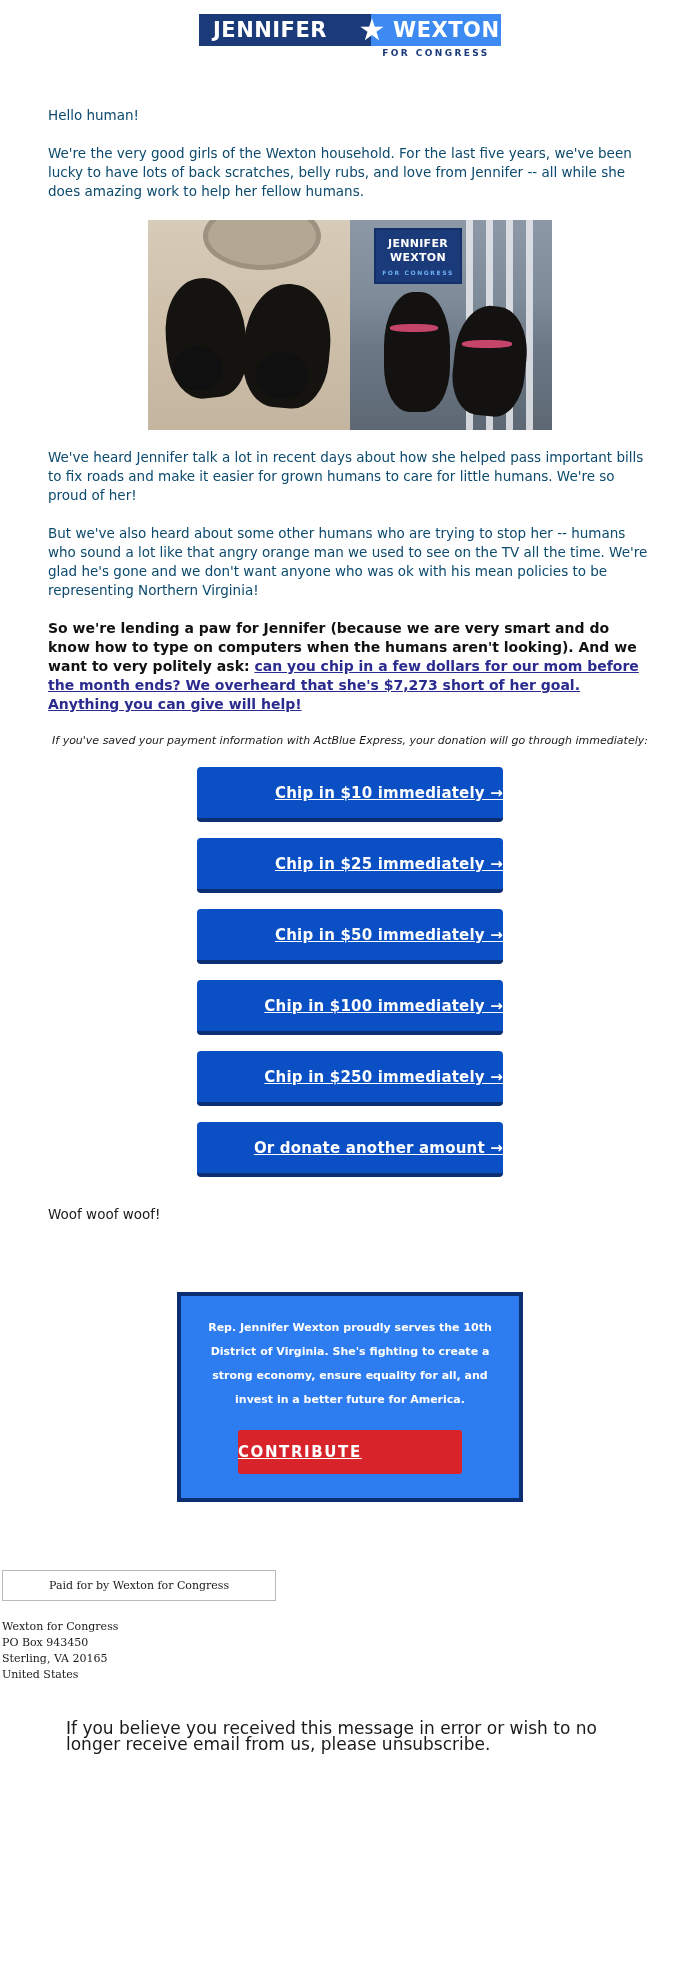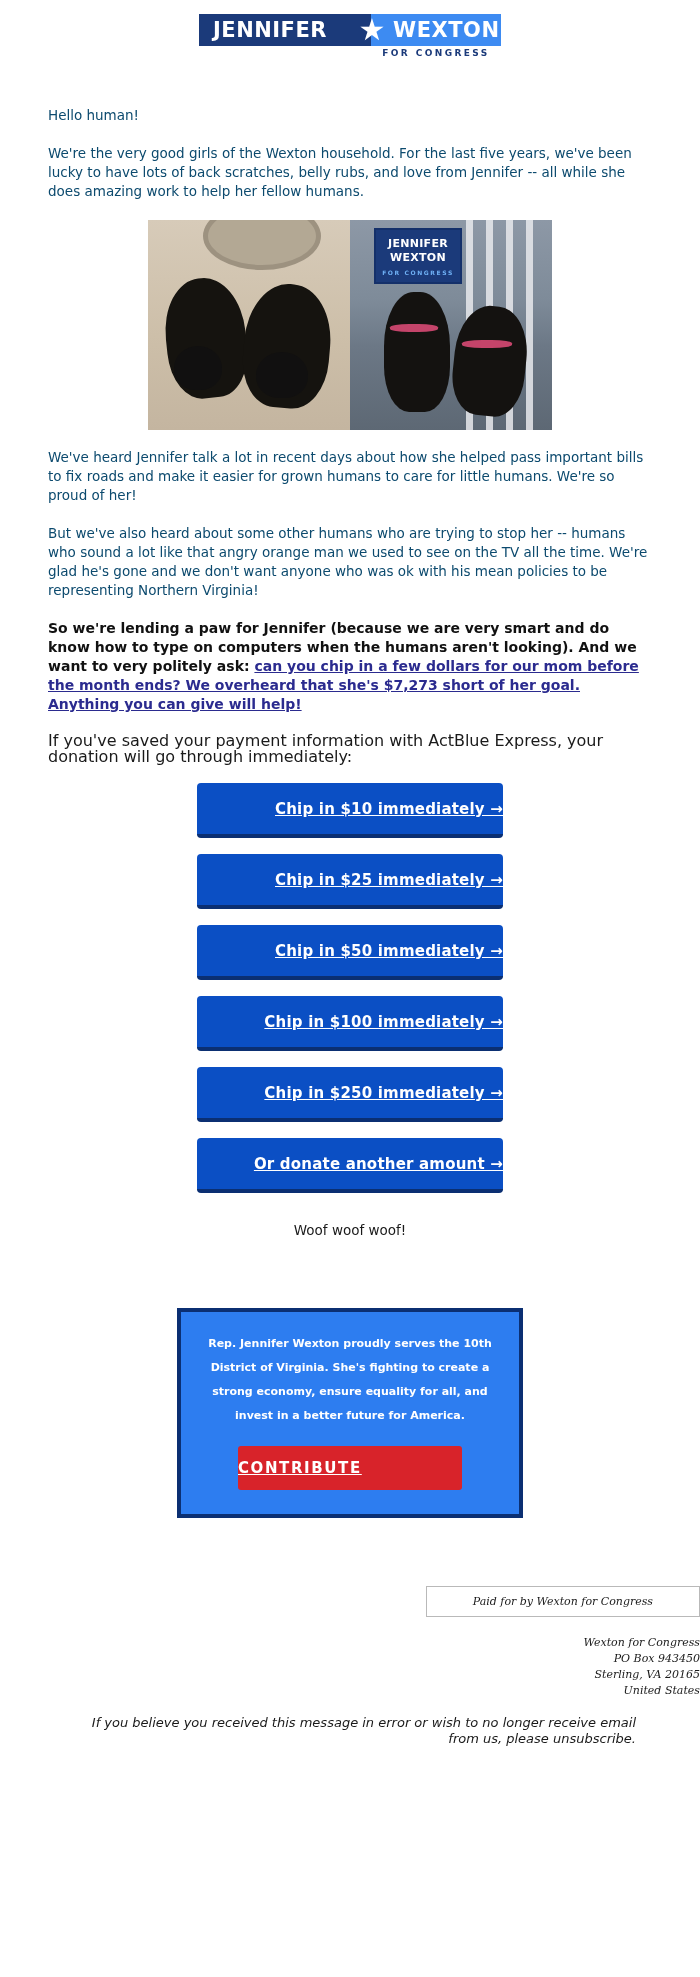--- a/index.html
+++ b/index.html
@@ -111,22 +111,24 @@
     font-weight: 700;
     margin: 0 0 19px 0;
     color: #111111;
   }
   a.ask-link {
     color: #2b2b8f;
     text-decoration: underline;
     font-weight: 700;
   }
   p.actblue-note {
-    font-size: 16px;
+    font-size: 11px;
     line-height: 16px;
+    font-style: italic;
+    text-align: center;
     margin: 0 0 18px 0;
     color: #1a1a1a;
   }
 
   
   .photos {
     width: 404px;
     margin: 0 auto 18px auto;
     display: flex;
     height: 210px;
@@ -224,21 +226,20 @@
     cursor: pointer;
     font-family: "DejaVu Sans", "Liberation Sans", sans-serif;
   }
 
   
   .signoff { padding: 8px 48px 0 48px; }
   .signoff p {
     font-size: 13.5px;
     line-height: 19px;
     margin: 0 0 19px 0;
-    text-align: center;
   }
 
   
   .cta-outer {
     width: 346px;
     margin: 68px auto 0 auto;
     border: 4px solid #0b2f72;
     background: #2d7df0;
     padding: 20px 22px 24px 22px;
     box-sizing: border-box;
@@ -263,45 +264,44 @@
     font-weight: 700;
     letter-spacing: 1.6px;
     padding: 13px 0;
     text-align: left;
     cursor: pointer;
     font-family: "DejaVu Sans", "Liberation Sans", sans-serif;
   }
 
   
   .footer {
-    padding: 68px 0 28px 8px;
-    text-align: right;
-    font-style: italic;
+    padding: 68px 0 28px 2px;
+    text-align: left;
   }
   .paid-for {
     display: inline-block;
     border: 1px solid #b9b9b9;
     padding: 8px 46px;
     font-family: "DejaVu Serif", "Liberation Serif", serif;
     font-size: 11px;
     color: #1a1a1a;
     background: #ffffff;
   }
   .addr {
     font-family: "DejaVu Serif", "Liberation Serif", serif;
     font-size: 11px;
     line-height: 16px;
     color: #1a1a1a;
     margin-top: 18px;
   }
   .unsub {
-    font-size: 13px;
+    font-size: 17px;
     line-height: 16px;
     color: #1a1a1a;
-    margin-top: 16px;
+    margin-top: 37px;
     padding: 0 64px;
   }
 </style>
 </head>
 <body>
 
 <div class="email-wrap">
 
   <div class="header">
     <div class="logo">

